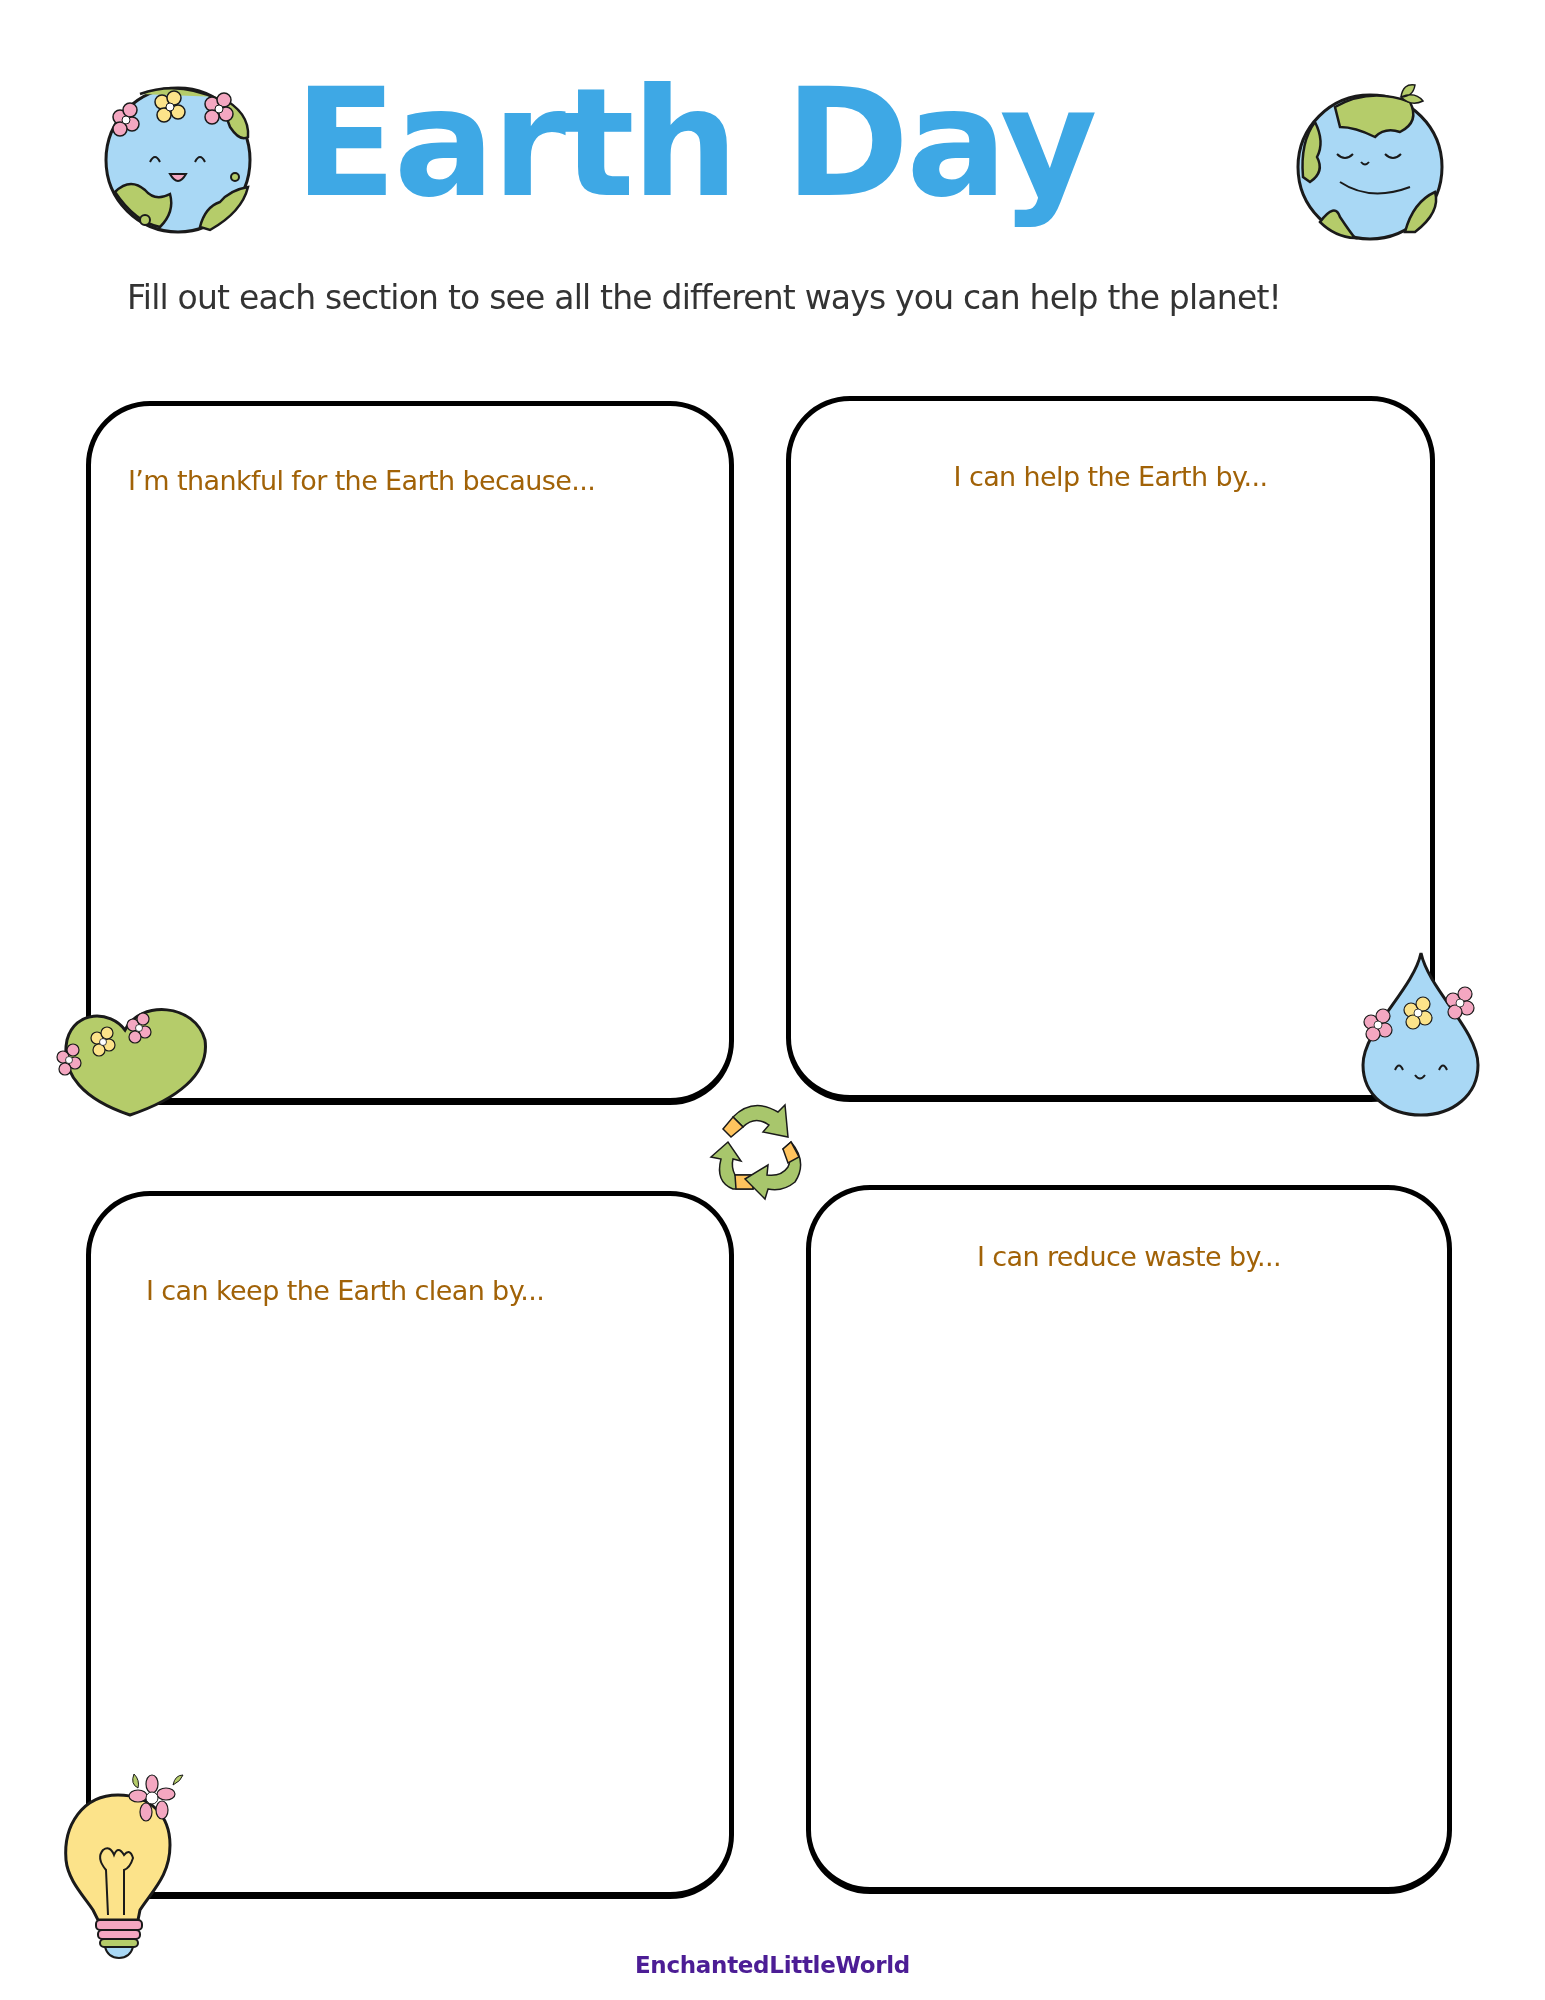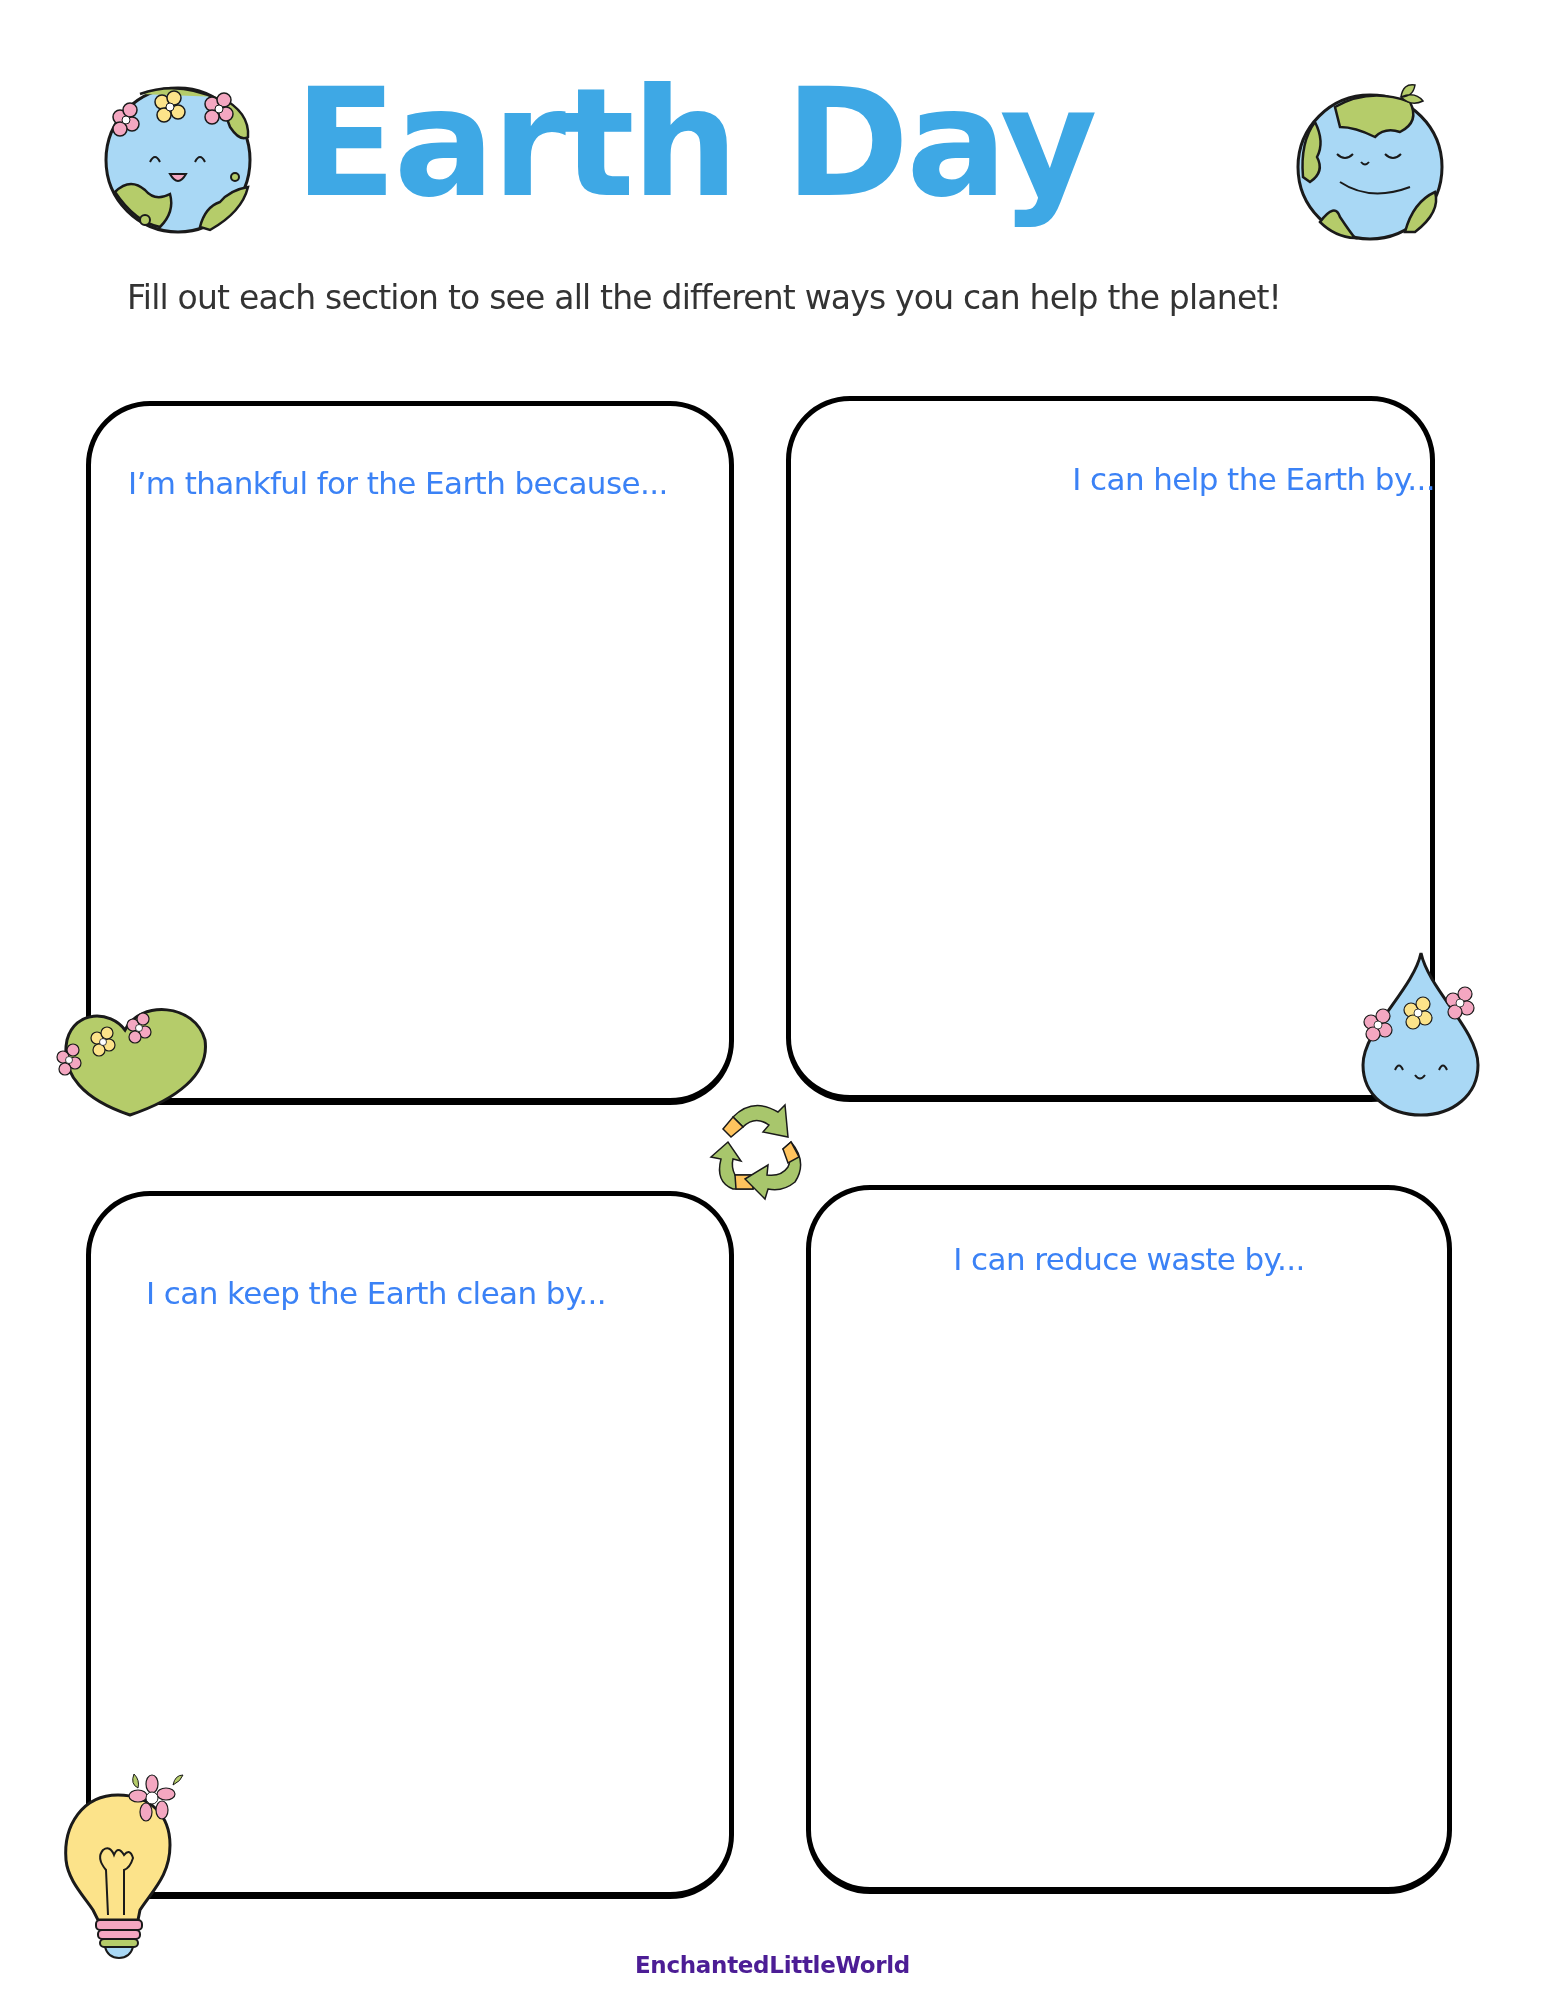--- a/index.html
+++ b/index.html
@@ -5,21 +5,21 @@
   html, body { margin:0; padding:0; background:#ffffff; }
   body { width:1545px; height:2000px; position:relative; overflow:hidden;
          font-family:"DejaVu Sans", "Liberation Sans", sans-serif; color:#2f2f2f; }
   .title { position:absolute; left:0; width:1389px; top:68px; text-align:center;
            font-family:"DejaVu Sans", sans-serif; font-weight:bold; font-size:150px;
            letter-spacing:-3px; line-height:1; }
   .subtitle { position:absolute; left:0; width:1408px; top:278px; text-align:center;
               font-size:33px; letter-spacing:-0.8px; color:#333333; }
   .box { position:absolute; border:5px solid #000; border-radius:64px; background:#fff;
          box-sizing:border-box; border-bottom-width:7px; }
-  .prompt { position:absolute; font-size:31px; letter-spacing:-0.6px; color:#3b82f6; white-space:nowrap; }
+  .prompt { position:absolute; font-size:27px; letter-spacing:-0.6px; color:#a16207; white-space:nowrap; }
   .footer { position:absolute; left:0; width:1545px; top:1952px; text-align:center;
             font-size:23px; font-weight:bold; color:#4c1d95; letter-spacing:-0.3px; }
   svg { position:absolute; overflow:visible; }
 </style>
 </head>
 <body>
 
 <div class="title" style="color:#3EA8E5;">Earth Day</div>
 
 <div class="subtitle">Fill out each section to see all the different ways you can help the planet!</div>
@@ -71,21 +71,21 @@
       <path d="M66 80 q4 5 8 0"></path>
     <path d="M45 100 q30 20 70 5"></path>
   </g>
   <path d="M106 15 q2 -14 14 -12 q-2 12 -14 12z M106 15 q14 -6 22 4 q-12 6 -22 -4z" fill="#B5CC6A" stroke="#1a1a1a" stroke-width="1.5"></path>
 </svg>
 
 <div class="box" style="left:86px;top:401px;width:648px;height:704px;"></div>
 <div class="prompt" style="left:128px;top:465px;">I’m thankful for the Earth because...</div>
 
 <div class="box" style="left:786px;top:396px;width:649px;height:706px;"></div>
-<div class="prompt" style="left:786px;width:649px;top:461px;text-align:right;">I can help the Earth by...</div>
+<div class="prompt" style="left:786px;width:649px;top:461px;text-align:center;">I can help the Earth by...</div>
 
 <div class="box" style="left:86px;top:1191px;width:648px;height:708px;"></div>
 <div class="prompt" style="left:146px;top:1275px;">I can keep the Earth clean by...</div>
 
 <div class="box" style="left:806px;top:1185px;width:646px;height:709px;"></div>
 <div class="prompt" style="left:806px;width:646px;top:1241px;text-align:center;">I can reduce waste by...</div>
 
 <svg style="left:45px;top:995px;" width="170" height="125" viewBox="0 0 170 125">
   <path d="M85 120 C40 105 15 80 22 45 C30 15 65 15 80 35 C95 5 150 8 160 45 C165 80 130 105 85 120Z" fill="#B5CC6A" stroke="#1a1a1a" stroke-width="3"></path>
   <g fill="#F4A7C1" stroke="#1a1a1a" stroke-width="1.2">

